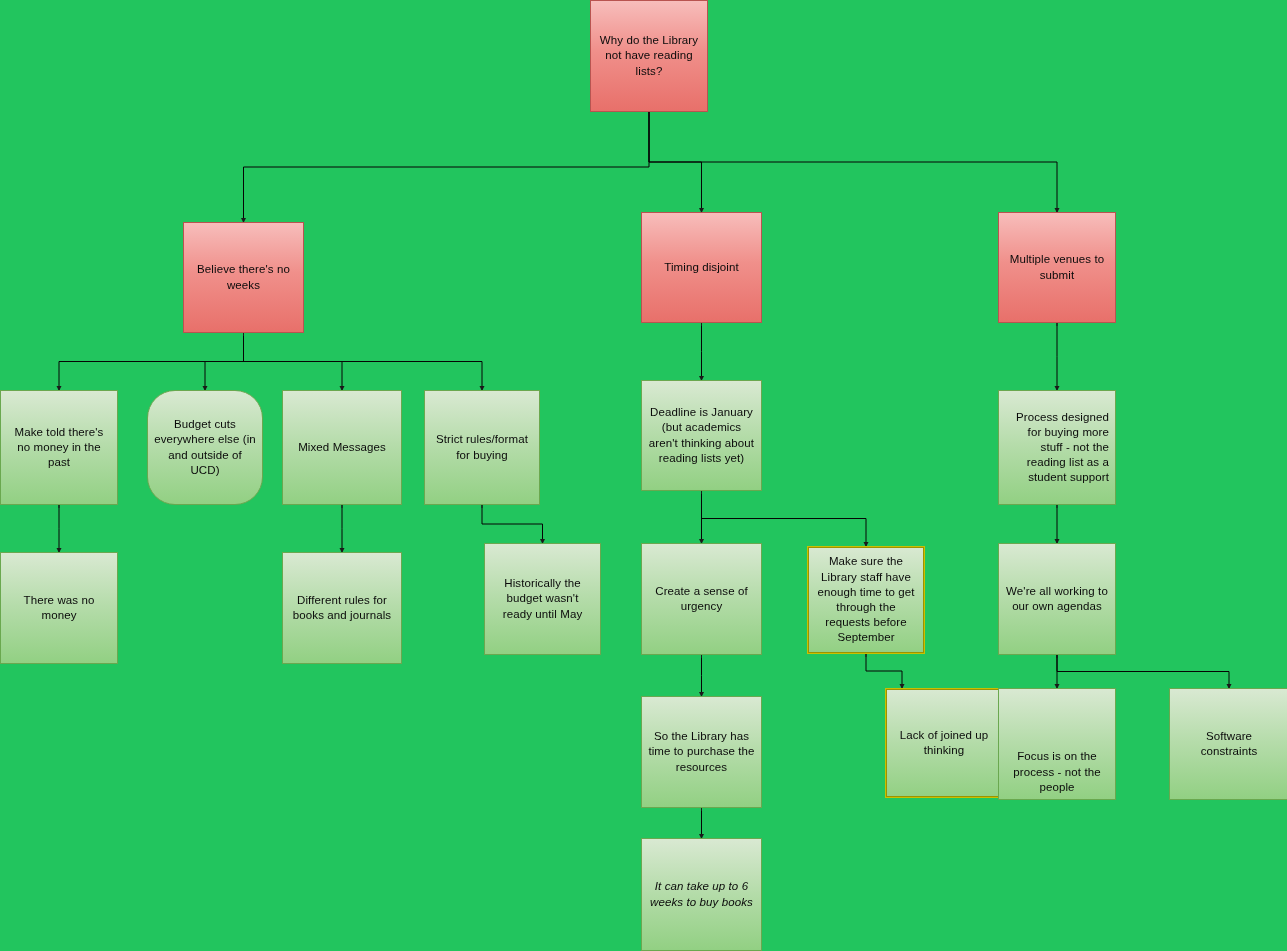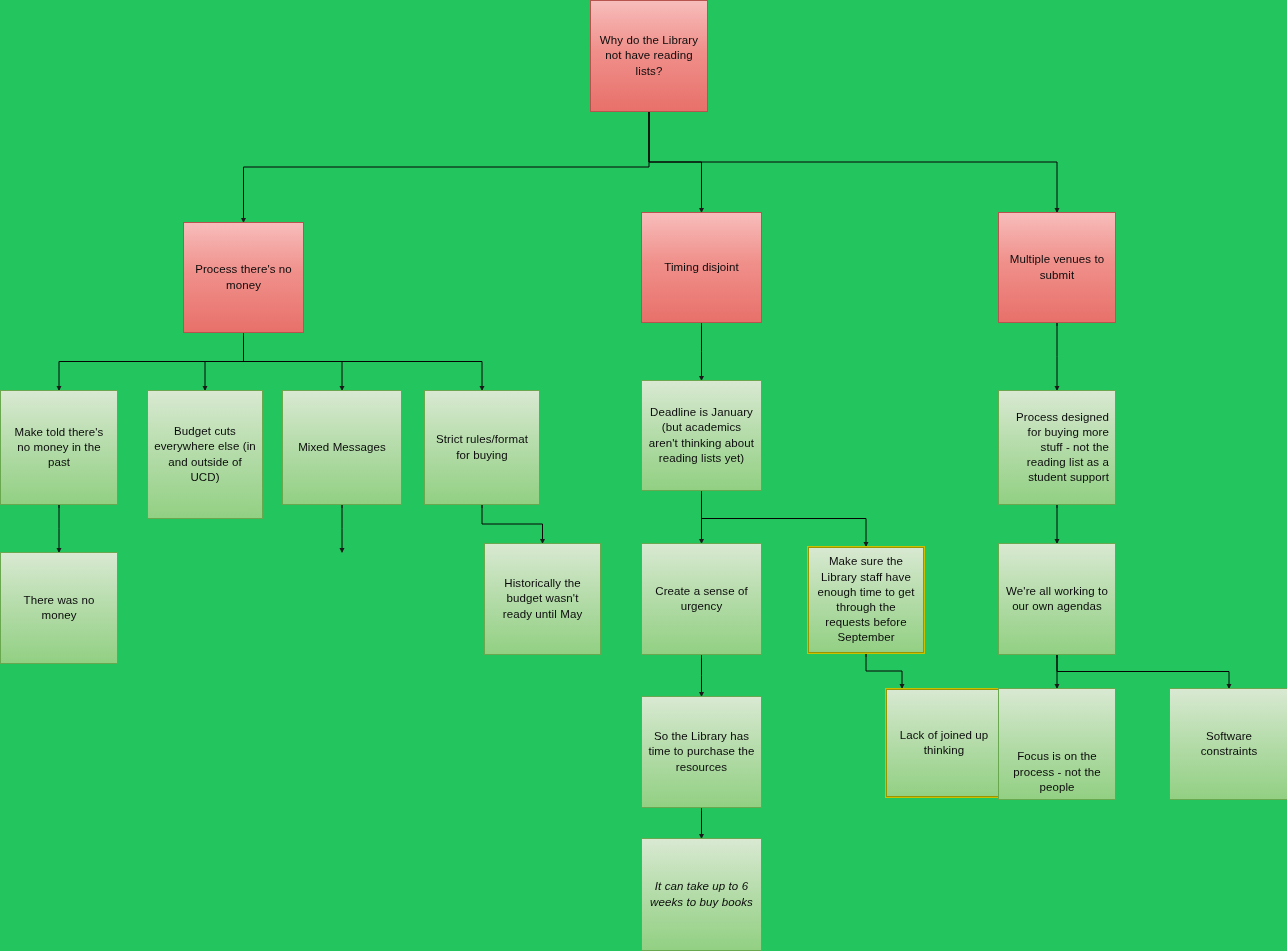--- a/index.html
+++ b/index.html
@@ -174,49 +174,52 @@
       <g>
         <path d="M 701.5 808 L 701.5 823 L 701.5 823 L 701.5 838" fill="none" stroke="#050505" stroke-width="1"></path>
         <path d="M 699 834 L 704 834 L 701.5 839 Z" fill="#1a1a1a" stroke="none"></path>
         <rect x="701" y="808" width="1" height="3" fill="#1a1a1a"></rect>
       </g>
     </svg>
 <div class="node cause" style="left: 590px; top: 0px; width: 118px; height: 112px;">
       <span class="label">Why do the Library not have reading lists?</span>
     </div>
     <div class="node cause" style="left: 183px; top: 222px; width: 121px; height: 111px;">
-      <span class="label">Process there's no money</span>
+      <span class="label">Believe there's no weeks</span>
     </div>
     <div class="node cause" style="left: 641px; top: 212px; width: 121px; height: 111px;">
       <span class="label">Timing disjoint</span>
     </div>
     <div class="node cause" style="left: 998px; top: 212px; width: 118px; height: 111px;">
       <span class="label">Multiple venues to submit</span>
     </div>
     <div class="node effect" style="left: 0px; top: 390px; width: 118px; height: 115px;">
       <span class="label">Make told there's no money in the past</span>
     </div>
-    <div class="node effect" style="left: 147px; top: 390px; width: 116px; height: 129px;">
+    <div class="node effect" style="left: 147px; top: 390px; width: 116px; height: 115px; border-radius: 28px;">
       <span class="label">Budget cuts everywhere else (in and outside of UCD)</span>
     </div>
     <div class="node effect" style="left: 282px; top: 390px; width: 120px; height: 115px;">
       <span class="label">Mixed Messages</span>
     </div>
     <div class="node effect" style="left: 424px; top: 390px; width: 116px; height: 115px;">
       <span class="label">Strict rules/format for buying</span>
     </div>
     <div class="node effect" style="left: 641px; top: 380px; width: 121px; height: 111px;">
       <span class="label">Deadline is January (but academics aren't thinking about reading lists yet)</span>
     </div>
     <div class="node effect" style="left: 998px; top: 390px; width: 118px; height: 115px; text-align: right;">
       <span class="label">Process designed for buying more stuff - not the reading list as a student support</span>
     </div>
     <div class="node effect" style="left: 0px; top: 552px; width: 118px; height: 112px;">
       <span class="label">There was no money</span>
     </div>
+    <div class="node effect" style="left: 282px; top: 552px; width: 120px; height: 112px;">
+      <span class="label">Different rules for books and journals</span>
+    </div>
     <div class="node effect" style="left: 484px; top: 543px; width: 117px; height: 112px;">
       <span class="label">Historically the budget wasn't ready until May</span>
     </div>
     <div class="node effect" style="left: 641px; top: 543px; width: 121px; height: 112px;">
       <span class="label">Create a sense of urgency</span>
     </div>
     <div class="node effect selected" style="left: 807px; top: 546px; width: 118px; height: 108px;">
       <span class="label">Make sure the Library staff have enough time to get through the requests before September</span>
     </div>
     <div class="node effect" style="left: 998px; top: 543px; width: 118px; height: 112px;">

